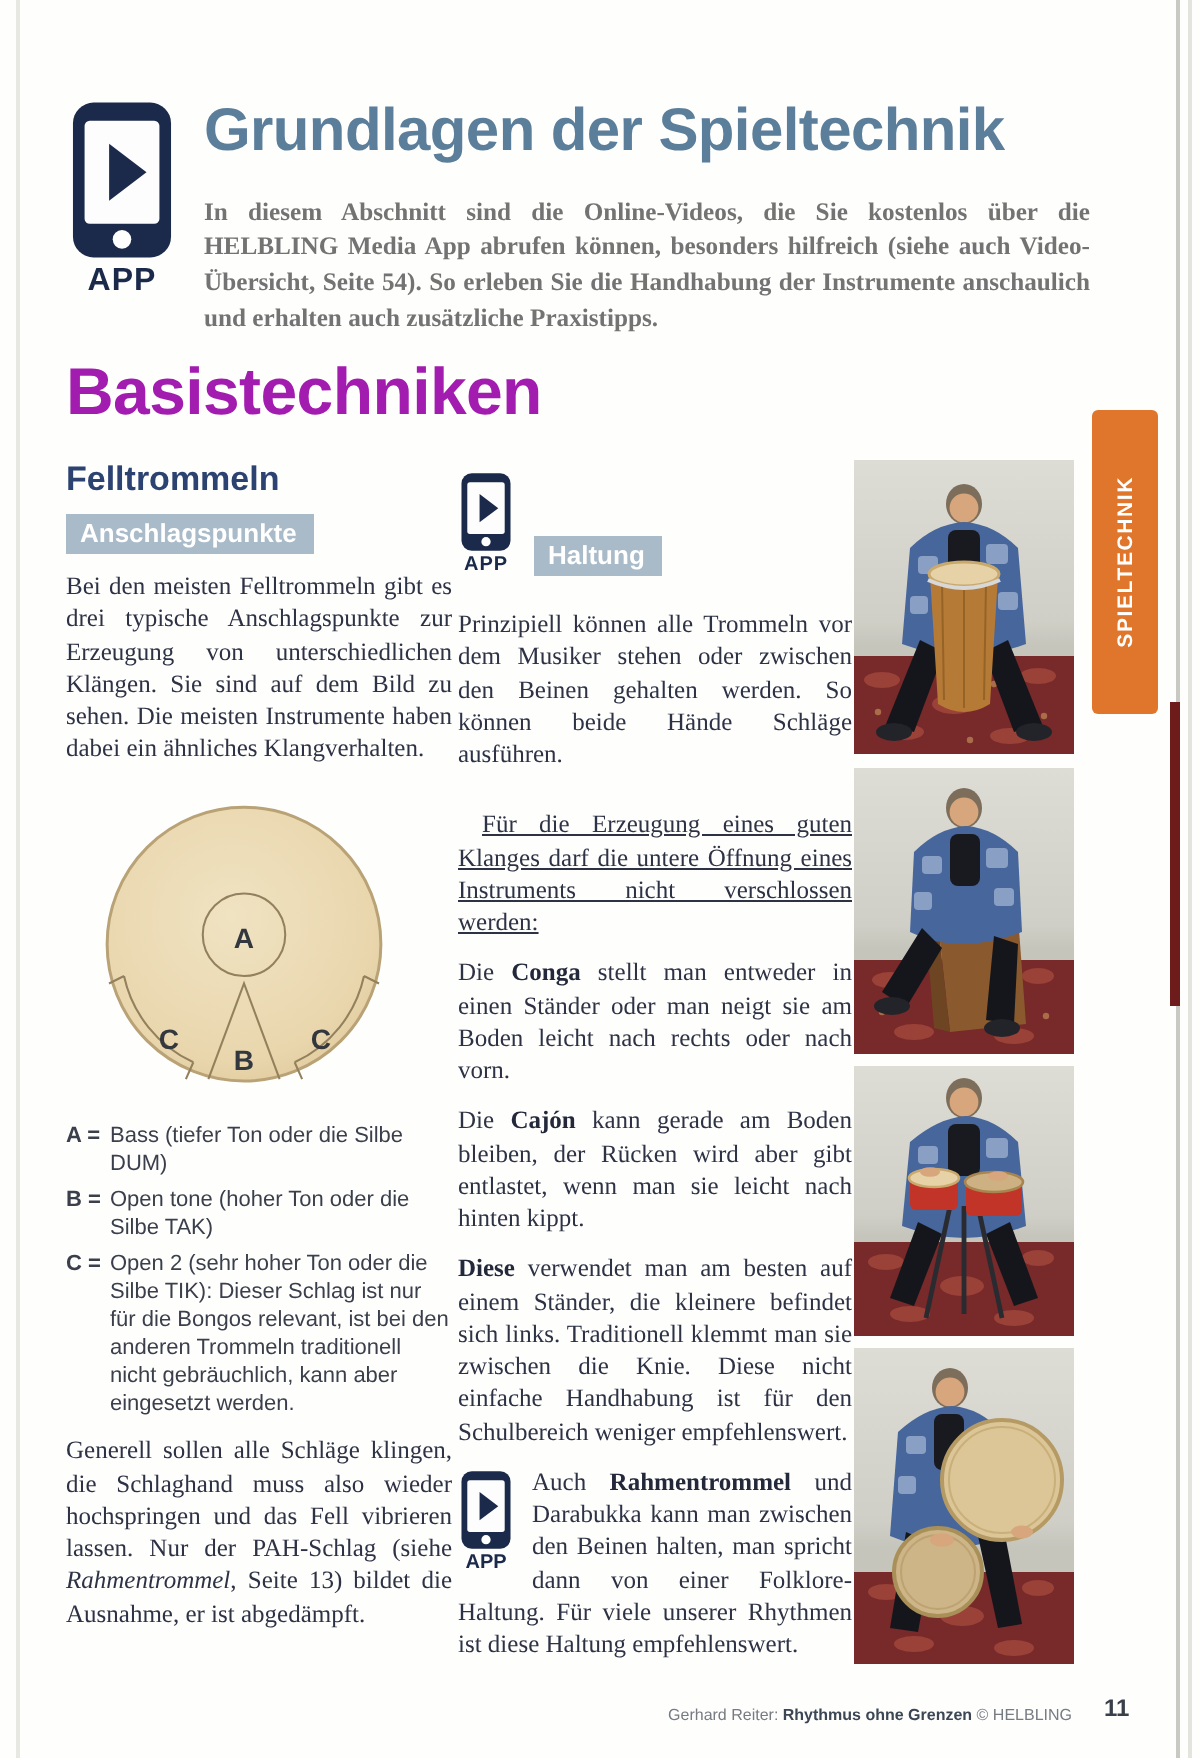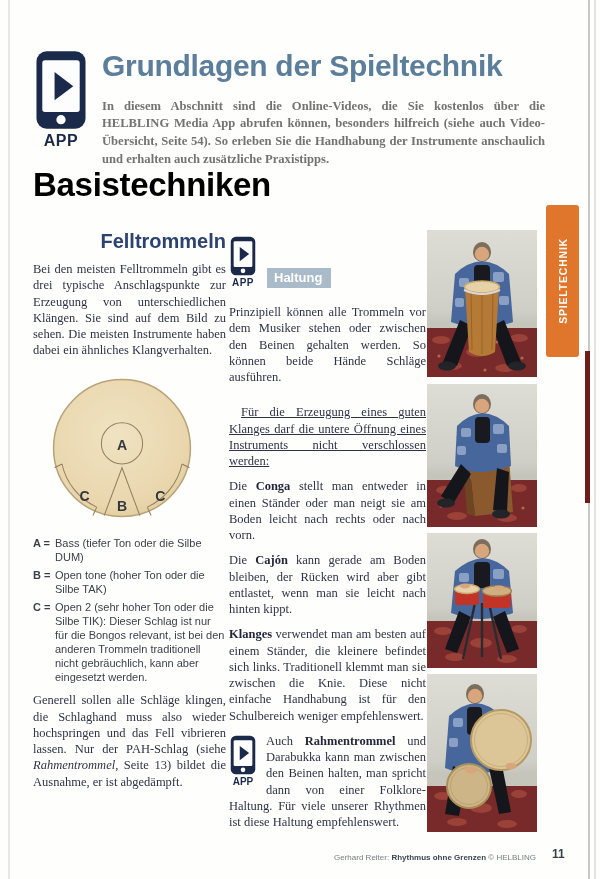--- a/index.html
+++ b/index.html
@@ -13,29 +13,29 @@
 
   
   .header{position:absolute;left:33px;top:50px;width:512px;display:flex;gap:13px;}
   .appbox{display:flex;flex-direction:column;align-items:center;flex:0 0 56px;}
   .appbox .applabel{font-family:"Liberation Sans",sans-serif;font-weight:bold;
                     color:#1b2a4a;font-size:16px;margin-top:2px;letter-spacing:.5px;}
   .title{font-family:"Liberation Sans",sans-serif;font-weight:bold;font-size:30px;
          color:#5b7e9b;line-height:1.05;margin:0 0 16px 0;letter-spacing:-.3px;}
   .intro{font-size:12.6px;font-weight:600;color:#737373;text-align:justify;line-height:1.42;}
 
-  .section-title{position:absolute;left:33px;top:166px;margin:0;
+  .section-title{position:absolute;left:33px;top:177px;margin:0;
                  font-family:"Liberation Sans",sans-serif;font-weight:bold;
-                 font-size:33px;color:#000000;letter-spacing:-.3px;}
+                 font-size:33px;color:#a21caf;letter-spacing:-.3px;}
 
   
   .col-left{position:absolute;left:33px;top:230px;width:193px;}
   .col-mid{position:absolute;left:229px;top:236px;width:197px;}
-  h3.sub{font-family:"Liberation Sans",sans-serif;font-weight:bold;font-size:20px;
-         color:#2c4372;margin:0 0 7px 0;text-align:right;}
+  h3.sub{font-family:"Liberation Sans",sans-serif;font-weight:bold;font-size:17px;
+         color:#2c4372;margin:0 0 7px 0;}
   .badge{display:inline-block;font-family:"Liberation Sans",sans-serif;font-weight:bold;
          font-size:13px;color:#ffffff;background:#a9bac8;padding:2px 9px 3px 7px;}
   p.body{font-size:12.5px;line-height:1.3;text-align:justify;margin:8px 0 9px 0;}
   p.body.indent{text-indent:12px;margin-top:19px;text-decoration:underline;}
   p.body b{color:#23283a;}
 
   
   .diagram{width:150px;margin:6px 0 4px 14px;}
   .legend{font-family:"Liberation Sans",sans-serif;font-size:11px;line-height:1.28;
           color:#3a3f4b;margin-top:4px;}
@@ -94,20 +94,21 @@
     <div>
       <h1 class="title">Grundlagen der Spieltechnik</h1>
       <div class="intro">In diesem Abschnitt sind die Online-Videos, die Sie kostenlos über die HELBLING Media App abrufen können, besonders hilfreich (siehe auch Video-Übersicht, Seite 54). So erleben Sie die Handhabung der Instrumente anschaulich und erhalten auch zusätzliche Praxistipps.</div>
     </div>
   </div>
 
   <h2 class="section-title">Basistechniken</h2>
 
   <div class="col-left">
     <h3 class="sub">Felltrommeln</h3>
+    <span class="badge">Anschlagspunkte</span>
     <p class="body">Bei den meisten Felltrommeln gibt es drei typische Anschlagspunkte zur Erzeugung von unterschiedlichen Klängen. Sie sind auf dem Bild zu sehen. Die meisten Instrumente haben dabei ein ähnliches Klangverhalten.</p>
 
     <svg class="diagram" viewBox="0 0 160 160">
       <defs>
         <radialGradient id="skin" cx="45%" cy="40%" r="75%">
           <stop offset="0%" stop-color="#f0e3c2"></stop>
           <stop offset="70%" stop-color="#e9d6ad"></stop>
           <stop offset="100%" stop-color="#dcc393"></stop>
         </radialGradient>
       </defs>
@@ -155,21 +156,21 @@
     </div>
 
     <p class="body" style="margin-top:16px">Prinzipiell können alle Trommeln vor dem Musiker stehen oder zwischen den Beinen gehalten werden. So können beide Hände Schläge ausführen.</p>
     <p class="body indent">Für die Erzeugung eines guten Klanges darf die untere Öffnung eines Instruments nicht verschlossen werden:</p>
 
     <p class="body"><span>Die </span><b>Conga</b><span> stellt man entweder in einen Ständer oder man neigt sie am Boden leicht nach rechts oder nach vorn.</span></p>
 
 
     <p class="body"><span>Die </span><b>Cajón</b><span> kann gerade am Boden bleiben, der Rücken wird aber gibt entlastet, wenn man sie leicht nach hinten kippt.</span></p>
 
-    <p class="body"><b>Klanges</b><span> verwendet man am besten auf einem Ständer, die kleinere befindet sich links. Traditionell klemmt man sie zwischen die Knie. Diese nicht einfache Handhabung ist für den Schulbereich weniger empfehlenswert.</span></p>
+    <p class="body"><b>Diese</b><span> verwendet man am besten auf einem Ständer, die kleinere befindet sich links. Traditionell klemmt man sie zwischen die Knie. Diese nicht einfache Handhabung ist für den Schulbereich weniger empfehlenswert.</span></p>
 
     <div>
       <div class="app-float">
         <svg width="26" height="40" viewBox="0 0 40 62">
           <rect x="1" y="1" width="38" height="60" rx="8" fill="#1b2a4a"></rect>
           <rect x="5.5" y="8" width="29" height="40" rx="2" fill="#fdfdfd"></rect>
           <path d="M15,17 L29.5,28 L15,39 Z" fill="#1b2a4a"></path>
           <circle cx="20" cy="54" r="3.6" fill="#ffffff"></circle>
         </svg>
         <div class="applabel">APP</div>

